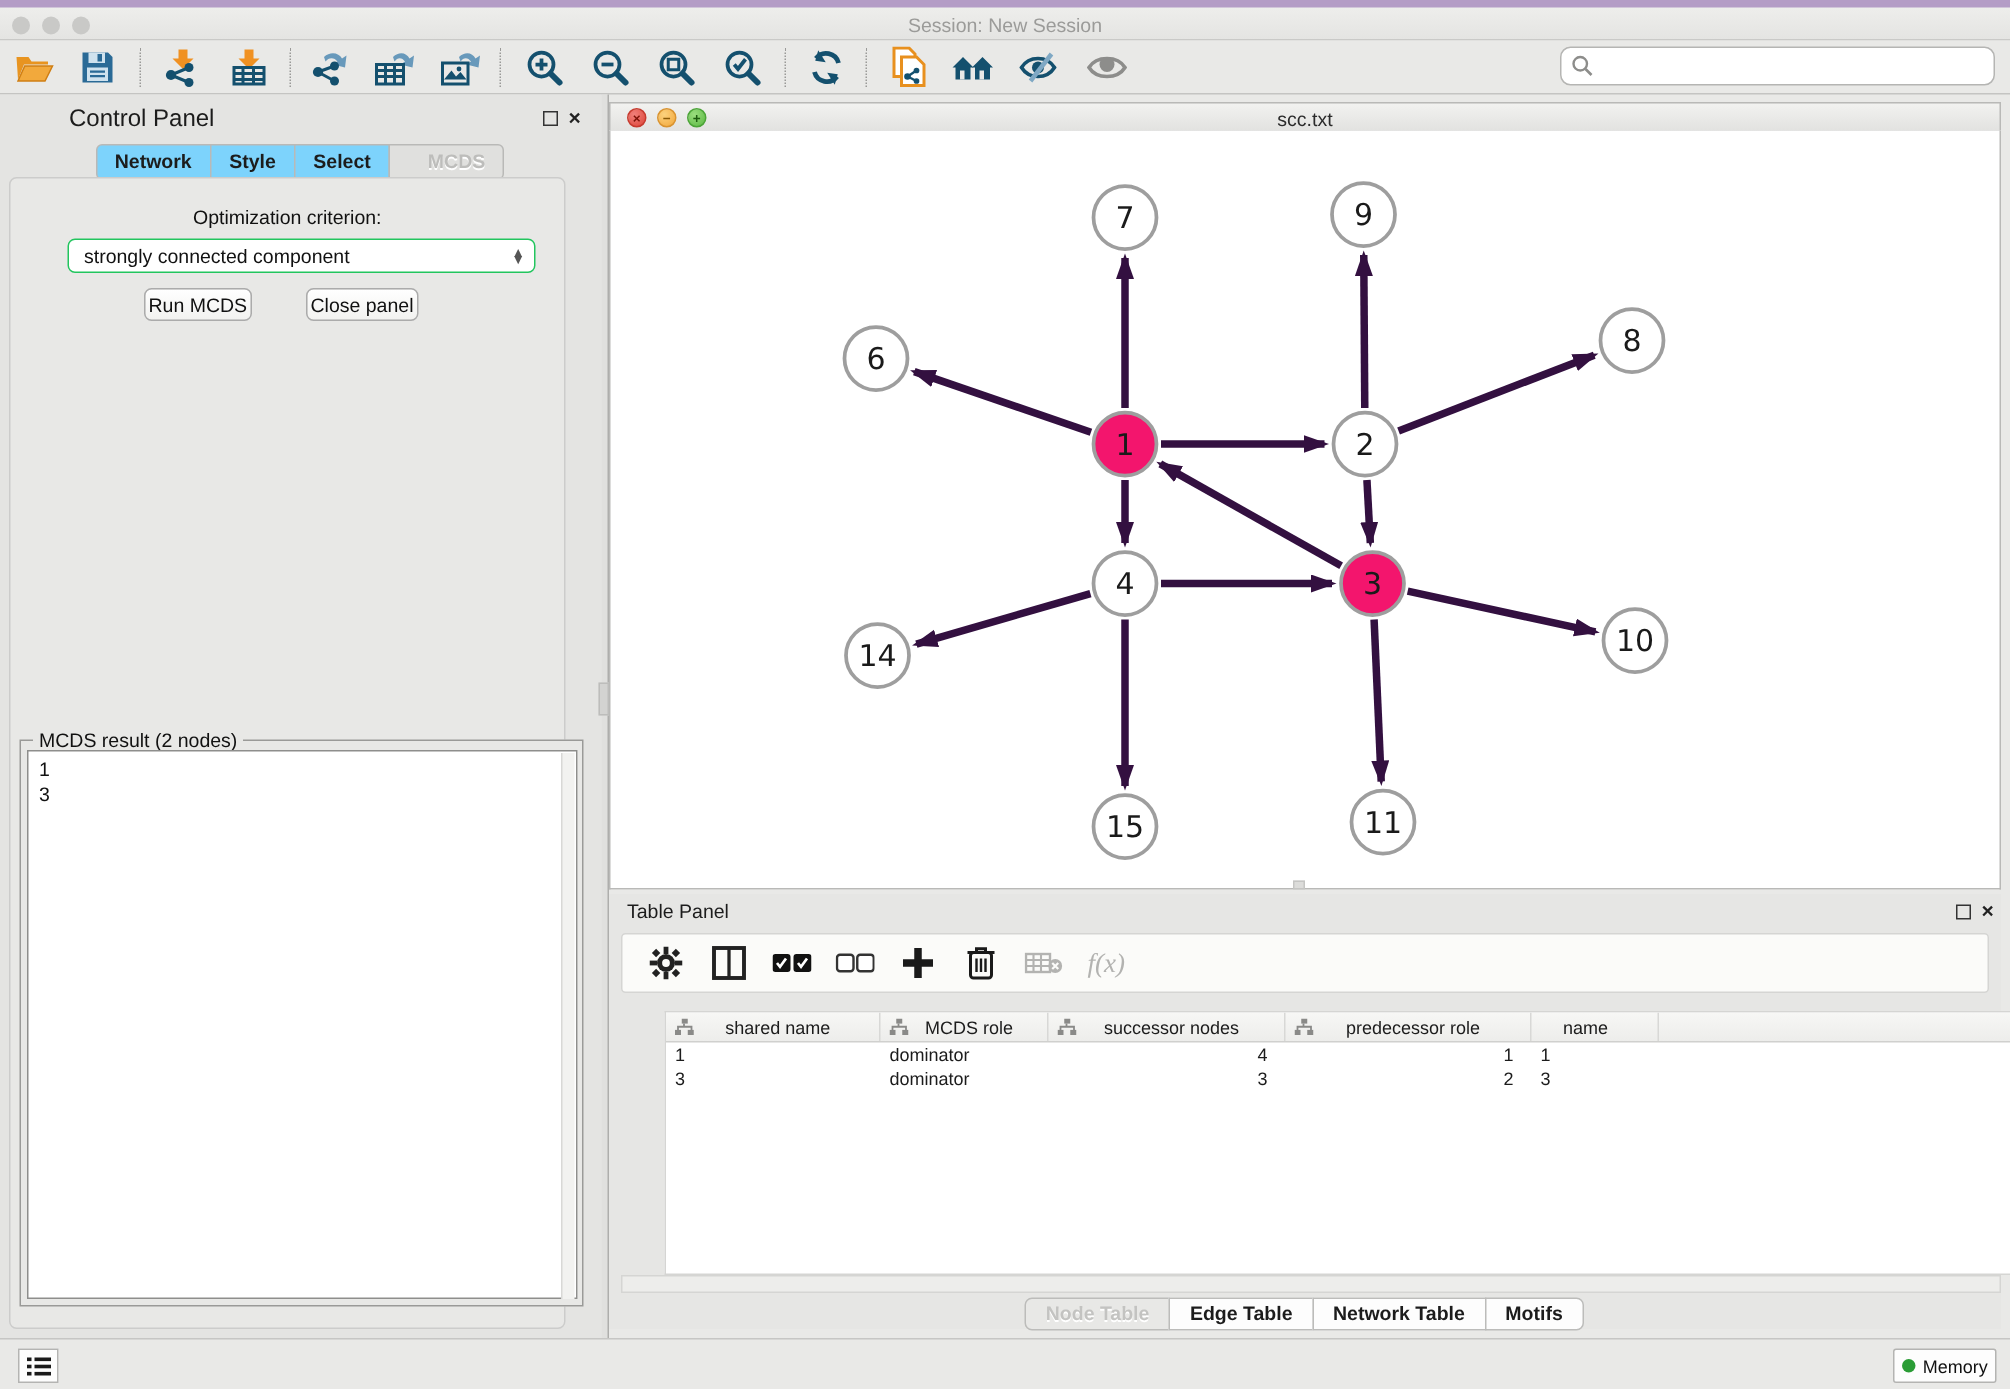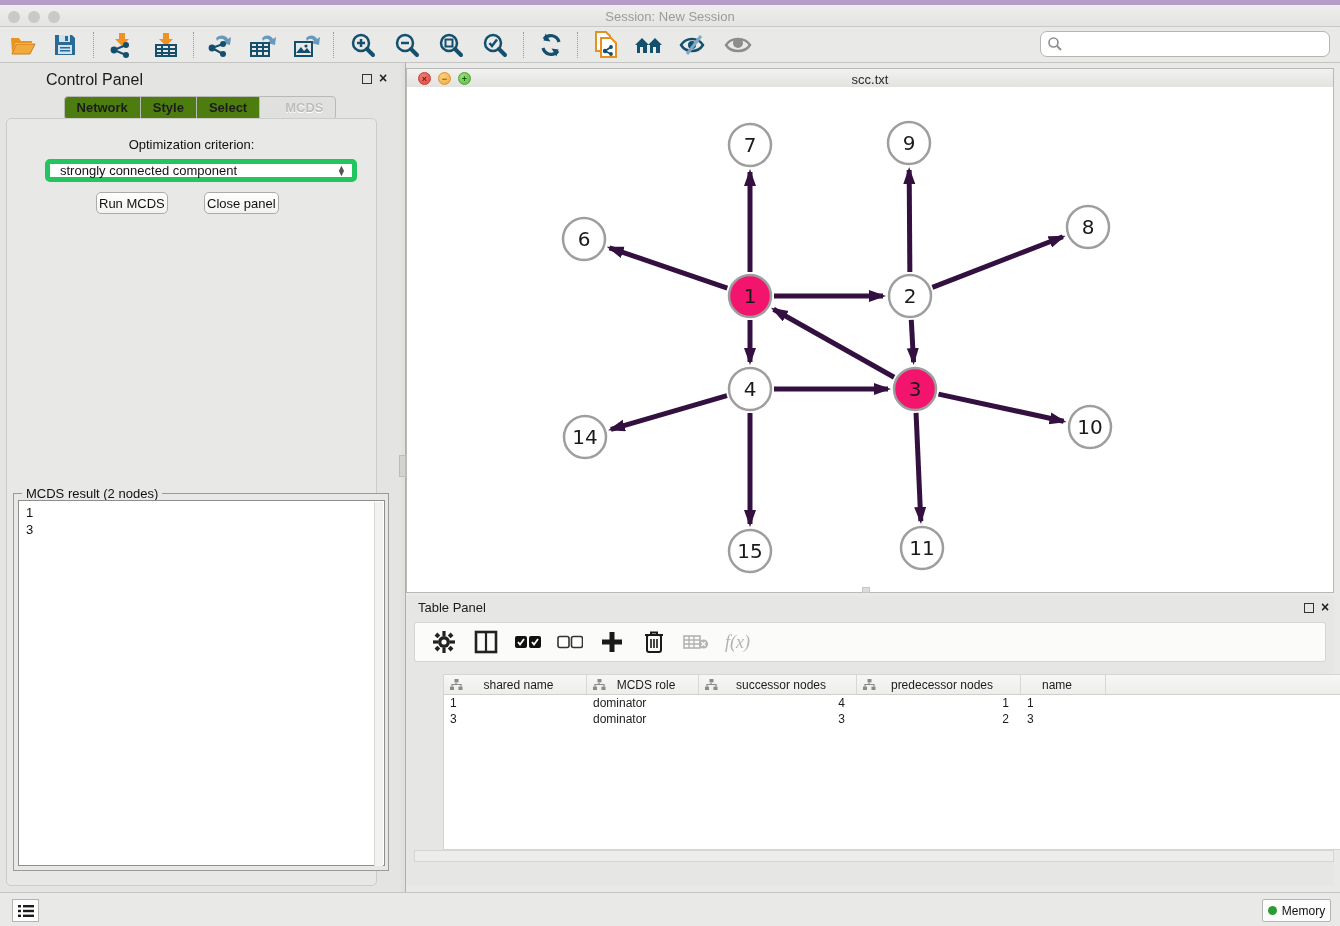--- a/index.html
+++ b/index.html
@@ -20,27 +20,27 @@
   #search-box { left:1040px; top:4px; width:290px; height:26px; background:#fff; border:1px solid #b5b5b3; border-radius:7px; display:flex; align-items:center; padding-left:6px; }
   #search-box input { border:none; outline:none; flex:1; font-size:13px; height:20px; background:transparent; }
 
   
   #control-panel { left:0; top:63px; width:401px; height:829px; background:#e4e4e2; }
   #cp-header { left:0; top:5px; width:100%; height:22px; }
   #cp-title { left:10px; top:3px; font-size:16px; color:#1c1c1c;margin-left:36px; }
   .panel-float-btn { width:10px; height:10px; border:1.5px solid #333; top:6px; }
   .panel-close-btn { top:2px; font-size:14px; font-weight:bold; color:#222; line-height:16px; }
   #cp-tabs { left:0; top:33px; width:100%; display:flex; justify-content:center; }
-  .cp-tab { border:1px solid #b9b9b7; background:#4d7c0f; padding:3px 12px 4px; font-size:13px; font-weight:bold; color:#1c1c1c; margin-left:-1px; }
+  .cp-tab { border:1px solid #b9b9b7; background:#7dd3fc; padding:3px 12px 4px; font-size:13px; font-weight:bold; color:#1c1c1c; margin-left:-1px; }
   .cp-tab:first-child { border-radius:4px 0 0 4px; }
   .cp-tab:last-child  { border-radius:0 4px 4px 0;padding-left:25px; }
   .cp-tab.selected { background:#e0e0de; color:#bdbdbb; text-shadow:0 1px 0 #fff; }
   #cp-inner { left:6px; top:55px; width:371px; height:768px; background:#e8e8e6; border:1px solid #cccccb; border-radius:5px; }
   #opt-label { left:0; top:18px; width:100%; text-align:center; font-size:13px; color:#111; }
-  #opt-select { left:38px; top:40px; width:312px; height:23px; background:#fff; border:5px solid #22c55e; border-radius:5px; display:flex; align-items:center; padding:0 6px 0 10px; font-size:13px; color:#111; }
+  #opt-select { left:38px; top:40px; width:312px; height:23px; background:#fff; border:1px solid #22c55e; border-radius:5px; display:flex; align-items:center; padding:0 6px 0 10px; font-size:13px; color:#111; }
   #opt-select .spacer { flex:1; }
   .stepper { display:flex; flex-direction:column; align-items:center; line-height:5px; color:#555; font-size:9px; }
   .cp-btn { height:22px; background:linear-gradient(#ffffff,#f2f2f0); border:1px solid #ababab; border-radius:5px; font-size:13px; color:#111; padding:0 2px; position:absolute; top:73px; display:flex; align-items:center; }
   #run-btn { left:89px; }
   #close-panel-btn { left:197px; }
   #result-group { left:6px; top:374px; width:376px; height:378px; border:1px solid #9a9a98; background:#e8e8e6; }
   #result-title { left:8px; top:-8px; background:#e8e8e6; padding:0 4px; font-size:13px; color:#111; }
   #result-area { left:4px; top:6px; width:367px; height:366px; background:#fff; border:1px solid #8e8e8c; font-size:13px; color:#111; padding:3px 0 0 7px; line-height:17px; }
   #result-scroll { right:1px; top:1px; width:9px; height:364px; background:#f2f2f0; border-left:1px solid #d8d8d6; }
 
@@ -439,21 +439,21 @@
           </div>
           <div class="th" style="width: 164px;">
             <svg width="13" height="12" viewBox="0 0 13 12" style="margin-left:6px">
               <g fill="#8a8a88">
                 <rect x="4.5" y="0" width="4" height="3.4"></rect>
                 <rect x="0" y="7.6" width="4" height="3.4"></rect>
                 <rect x="8.5" y="7.6" width="4" height="3.4"></rect>
                 <path d="M6 3.4 V5.5 M2 7.6 V5.5 H11 V7.6" stroke="#8a8a88" stroke-width="1.2" fill="none"></path>
               </g>
             </svg>
-            <span class="th-label">predecessor nodes</span>
+            <span class="th-label">predecessor role</span>
           </div>
           <div class="th" style="width: 85px;">
             <span class="th-label">name</span>
           </div>
         </div>
       <div id="tp-body">
           <div class="tr">
             <div class="td" style="width: 143px; text-align: left;">1</div>
             <div class="td" style="width: 112px; text-align: left;">dominator</div>
             <div class="td" style="width: 158px; text-align: right;">4</div>
@@ -464,20 +464,26 @@
             <div class="td" style="width: 143px; text-align: left;">3</div>
             <div class="td" style="width: 112px; text-align: left;">dominator</div>
             <div class="td" style="width: 158px; text-align: right;">3</div>
             <div class="td" style="width: 164px; text-align: right;">2</div>
             <div class="td" style="width: 85px; text-align: left;">3</div>
           </div>
         </div>
     </div>
     <div id="tp-hscroll" class="abs"></div>
 
+    <div id="tp-tabs" class="abs">
+        <div class="tp-tab selected">Node Table</div>
+        <div class="tp-tab">Edge Table</div>
+        <div class="tp-tab">Network Table</div>
+        <div class="tp-tab">Motifs</div>
+      </div>
   </div>
 
   <div id="status-bar" class="abs">
     <div id="tasks-btn" class="abs">
       <svg width="16" height="14" viewBox="0 0 16 14">
           <g fill="#1a1a1a">
             <rect x="0" y="1" width="3" height="2.4"></rect>
             <rect x="5" y="1" width="11" height="2.4"></rect>
             <rect x="0" y="5.8" width="3" height="2.4"></rect>
             <rect x="5" y="5.8" width="11" height="2.4"></rect>

